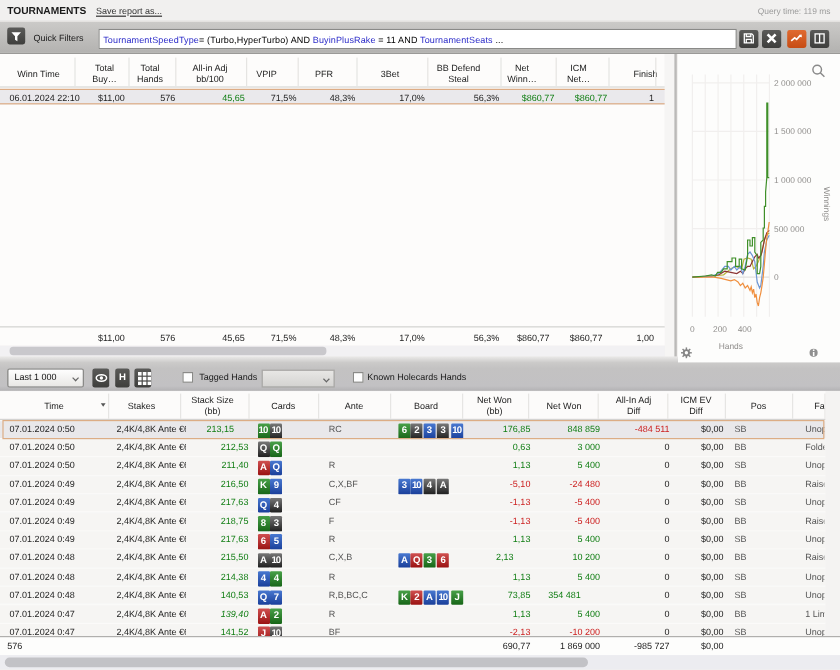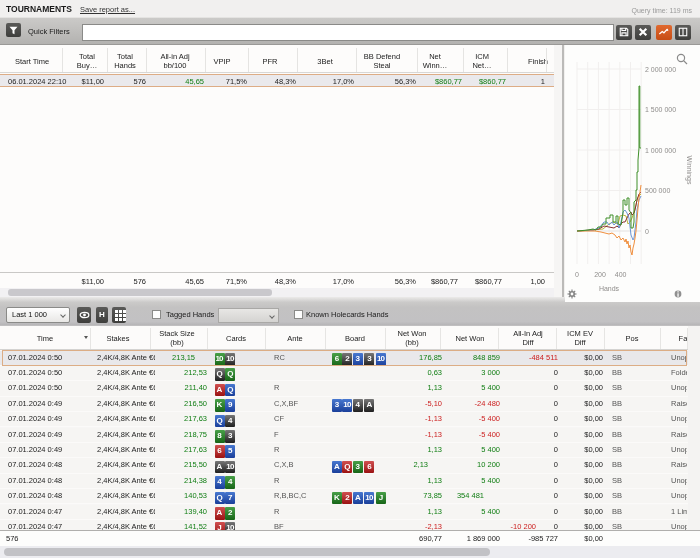--- a/index.html
+++ b/index.html
@@ -83,20 +83,21 @@
   <div class="abs" id="tSave">Save report as...</div>
   <div class="abs" id="tQuery">Query time: 119 ms</div>
   <div class="abs" id="filterbar"></div>
   <div class="dbtn" id="fIcon">
       <svg width="9" height="9" viewBox="0 0 9 9" style="position:absolute;left:3px;top:3px;">
         <path d="M0.5 0.8 h8 l-3 3.5 v4 l-2 -1.1 v-2.9 z" fill="#fff"></path>
       </svg>
     </div>
   <div class="abs" id="fLabel">Quick Filters</div>
   <div class="abs" id="fInput"></div>
+  <div class="abs" id="fText"><b>TournamentSpeedType</b>= (Turbo,HyperTurbo) AND <b>BuyinPlusRake</b> = 11 AND <b>TournamentSeats</b> ...</div>
   <div class="dbtn fbtn" id="fb1">
       <svg width="10" height="10" viewBox="0 0 12 12" style="position:absolute;left:3px;top:2px;">
         <path d="M1.5 1.5 h7.5 l1.5 1.5 v7.5 h-9 z M3.5 1.5 v2.6 h4.5 v-2.6 M3.5 7 h5 v3.5 h-5 z" fill="none" stroke="#fff" stroke-width="1.3"></path>
       </svg>
     </div>
   <div class="dbtn fbtn" id="fb2">
       <svg width="10" height="10" viewBox="0 0 12 12" style="position:absolute;left:3px;top:2px;">
         <path d="M2 2 L10 10 M10 2 L2 10" stroke="#fff" stroke-width="2.6"></path>
       </svg>
     </div>
@@ -107,21 +108,21 @@
       </svg>
     </div>
   <div class="dbtn fbtn" id="fb4">
       <svg width="10" height="10" viewBox="0 0 12 12" style="position:absolute;left:3px;top:2px;">
         <rect x="1.5" y="1.5" width="9" height="9" fill="none" stroke="#fff" stroke-width="1.3"></rect>
         <line x1="6" y1="1.5" x2="6" y2="10.5" stroke="#fff" stroke-width="1.3"></line>
       </svg>
     </div>
   <div class="abs" id="topTable"></div>
 
-  <div class="h1" style="left:2px; width:60px;">Start Time</div>
+  <div class="h1" style="left:2px; width:60px;">Winn Time</div>
   <div class="h2" style="left:57px; width:60px;">Total<br>Buy…</div>
   <div class="h2" style="left:95px; width:60px;">Total<br>Hands</div>
   <div class="h2" style="left:145px; width:60px;">All-in Adj<br>bb/100</div>
   <div class="h1" style="left:192px; width:60px;">VPIP</div>
   <div class="h1" style="left:240px; width:60px;">PFR</div>
   <div class="h1" style="left:295px; width:60px;">3Bet</div>
   <div class="h2" style="left:352px; width:60px;">BB Defend<br>Steal</div>
   <div class="h2" style="left:405px; width:60px;">Net<br>Winn…</div>
   <div class="h2" style="left:452px; width:60px;">ICM<br>Net…</div>
   <div class="h1" style="left:508px; width:60px;">Finish</div>
@@ -426,40 +427,40 @@
         <div class="cell rt green" style="left:382px; width:60px;">73,85</div>
         <div class="cell rt green" style="left:424px; width:60px;text-align:right;">354 481</div>
         <div class="cell rt" style="left:498px; width:60px;">0</div>
         <div class="cell rt" style="left:543px; width:60px;">$0,00</div>
         <div class="cell" style="left:612px; color:#555;">SB</div>
         <div class="cell" style="left:671px; width:16px; overflow:hidden; color:#555;">Unopened</div>
       </div>
     <div class="row" style="top:178.5px;">
         <div class="cell" style="left:8px;">07.01.2024 0:47</div>
         <div class="cell" style="left:97px; width:58px; overflow:hidden;">2,4K/4,8K Ante €600</div>
-        <div class="cell rt green" style="left:147px; width:60px;">139,40</div>
+        <div class="cell rt green" style="left:147px; width:60px;font-style:italic;">139,40</div>
         <div class="card ch" style="left:214.5px;">A</div>
         <div class="card cc" style="left:225.3px;">2</div>
         <div class="cell" style="left:274px; color:#555;">R</div>
         <div class="cell rt green" style="left:382px; width:60px;">1,13</div>
         <div class="cell rt green" style="left:440px; width:60px;">5 400</div>
         <div class="cell rt" style="left:498px; width:60px;">0</div>
         <div class="cell rt" style="left:543px; width:60px;">$0,00</div>
         <div class="cell" style="left:612px; color:#555;">BB</div>
         <div class="cell" style="left:671px; width:16px; overflow:hidden; color:#555;">1 Limper</div>
       </div>
     <div class="row" style="top:193.9px;">
         <div class="cell" style="left:8px;">07.01.2024 0:47</div>
         <div class="cell" style="left:97px; width:58px; overflow:hidden;">2,4K/4,8K Ante €600</div>
         <div class="cell rt green" style="left:147px; width:60px;">141,52</div>
         <div class="card ch" style="left:214.5px;">J</div>
         <div class="card cs" style="left:225.3px;">10</div>
         <div class="cell" style="left:274px; color:#555;">BF</div>
         <div class="cell rt red" style="left:382px; width:60px;">-2,13</div>
-        <div class="cell rt red" style="left:460px; width:76px;">-10 200</div>
+        <div class="cell rt red" style="left:440px; width:60px;">-10 200</div>
         <div class="cell rt" style="left:498px; width:60px;">0</div>
         <div class="cell rt" style="left:543px; width:60px;">$0,00</div>
         <div class="cell" style="left:612px; color:#555;">SB</div>
         <div class="cell" style="left:671px; width:16px; overflow:hidden; color:#555;">Unopened</div>
       </div>
     <div style="position:absolute; left:2px; top:23.5px; width:685px; height:16.6px; border:1px solid #dcad85; pointer-events:none;"></div>
     <div id="botSum"></div>
     <div class="cell" style="left:6px; top:208px;">576</div>
     <div class="cell rt" style="left:382px; top:208px; width:60px;">690,77</div>
     <div class="cell rt" style="left:440px; top:208px; width:60px;">1 869 000</div>

